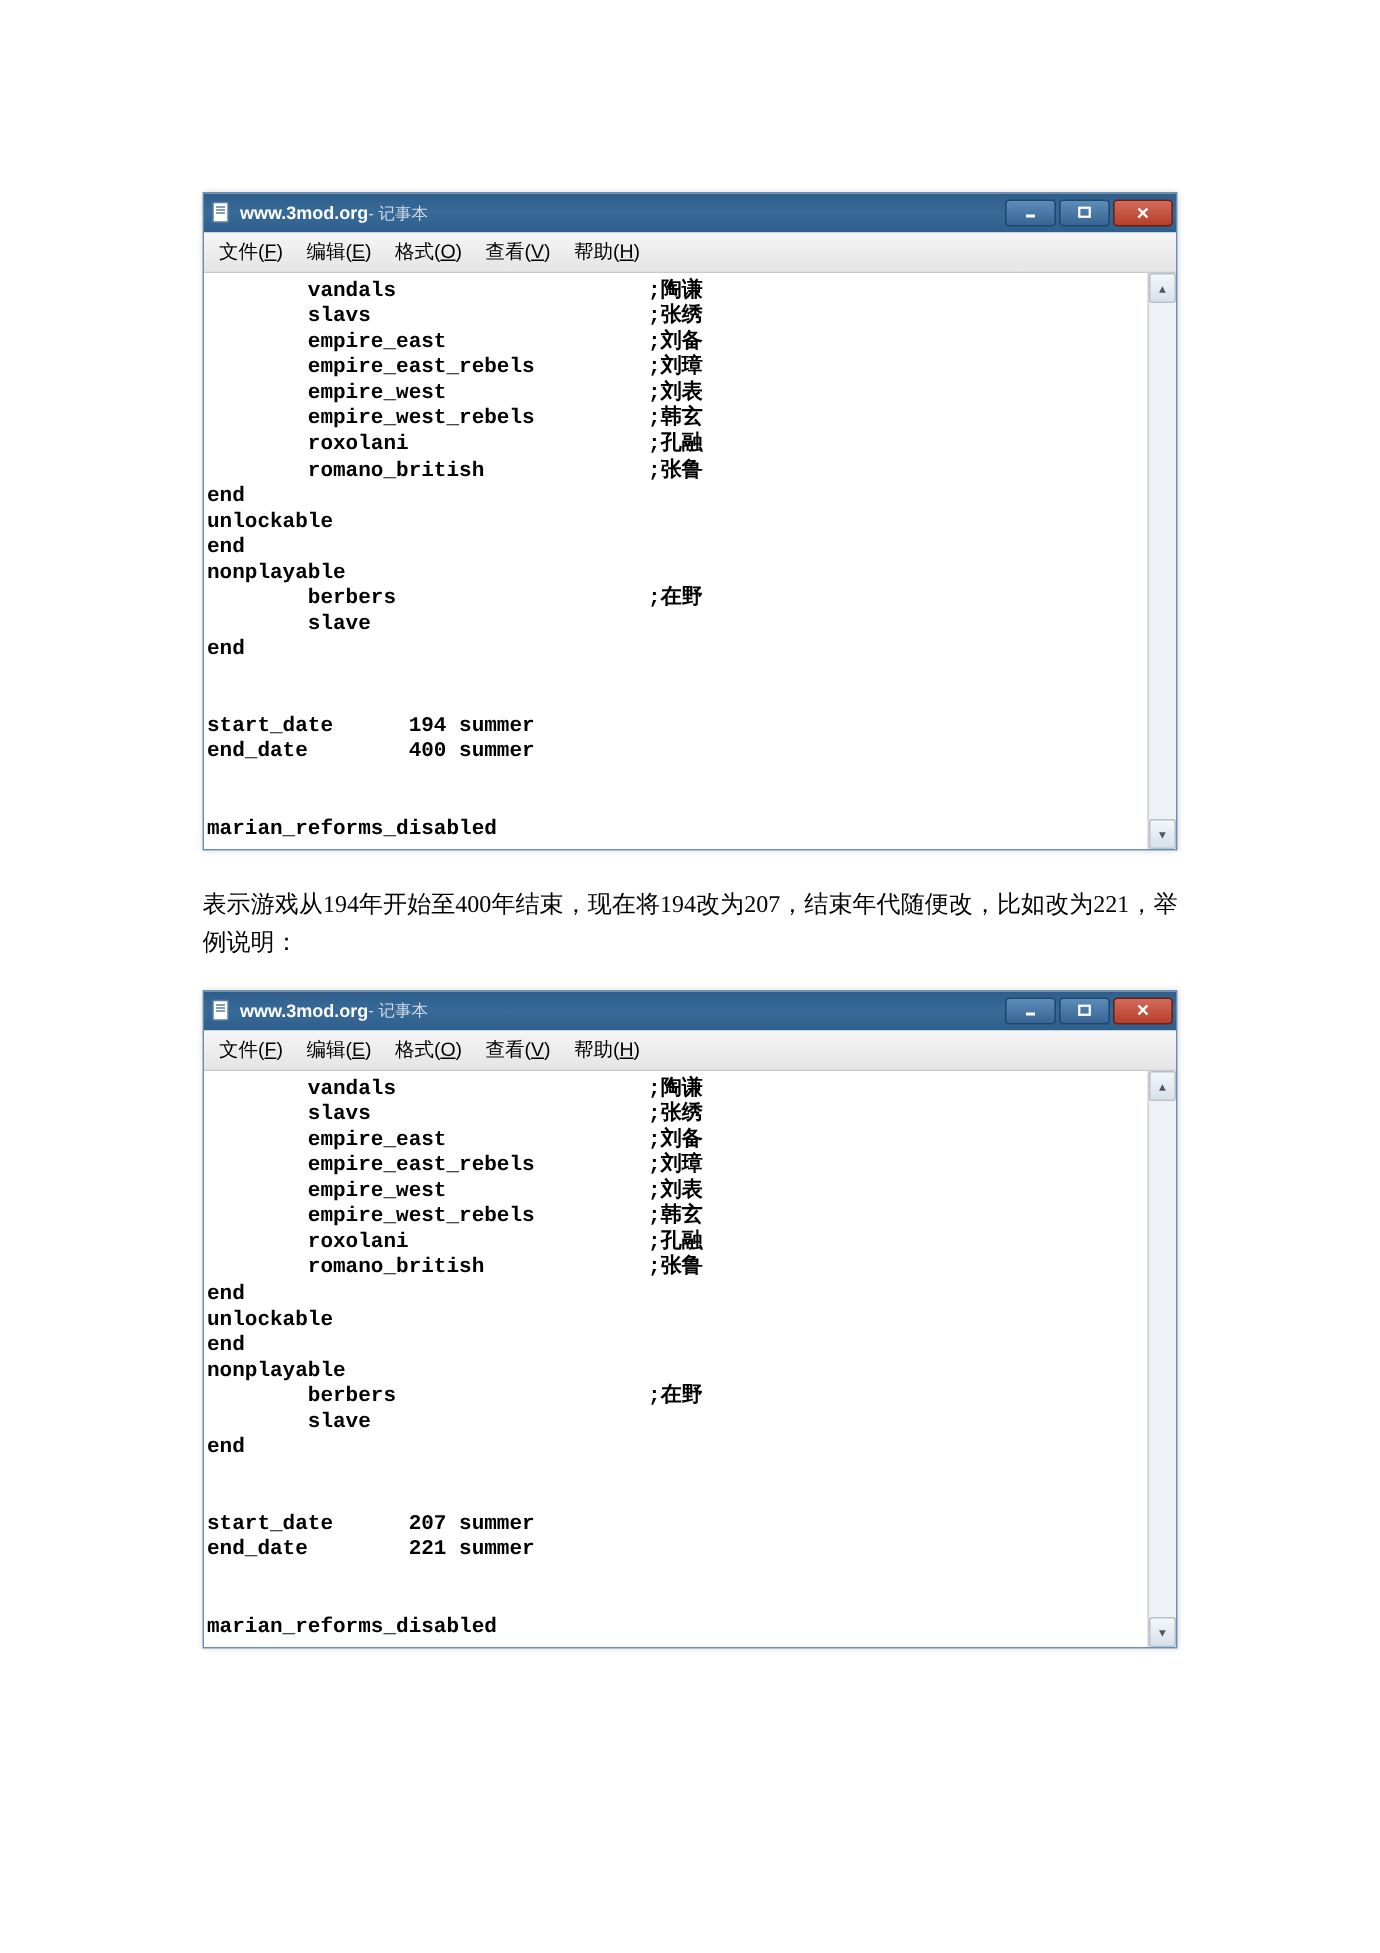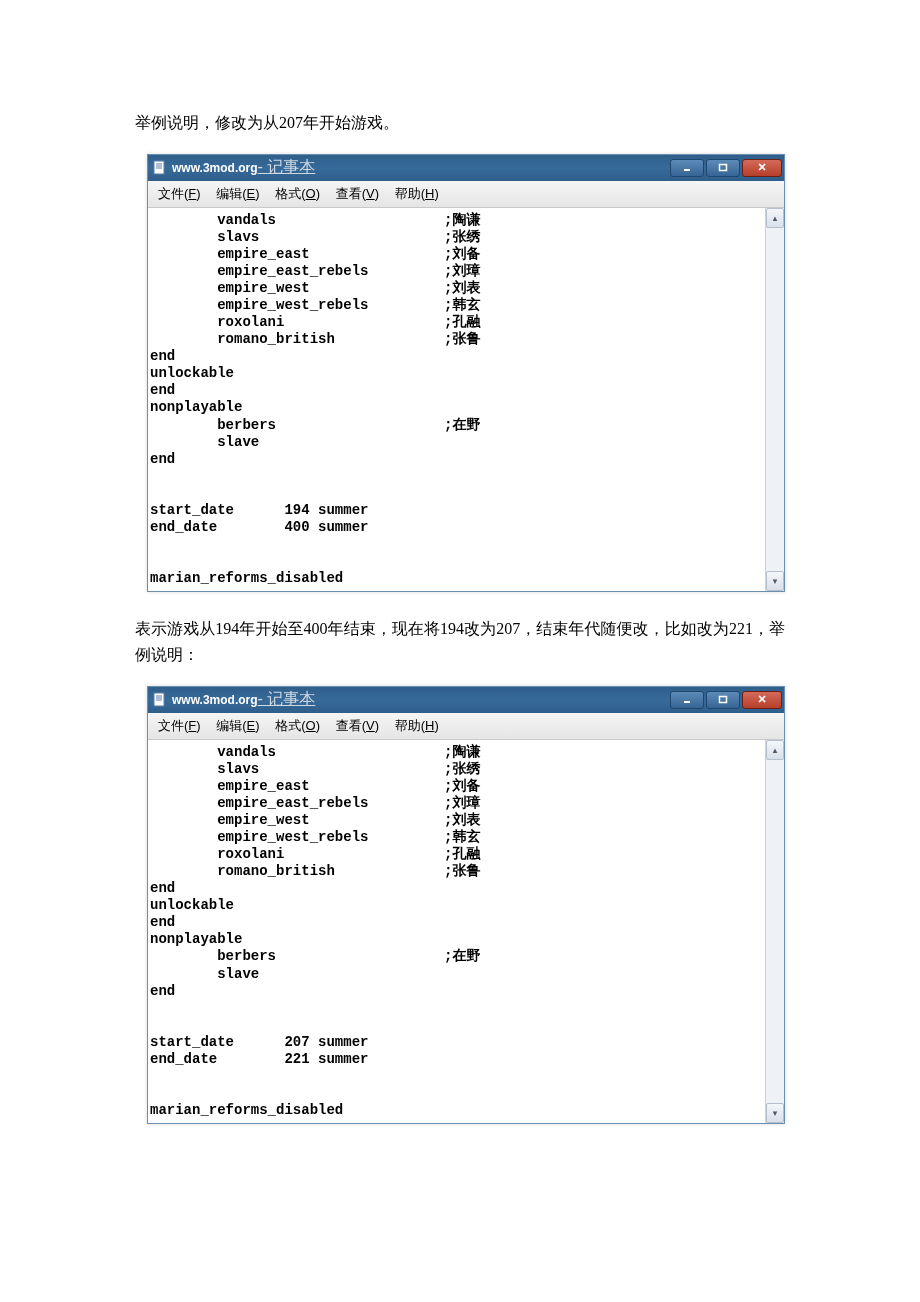--- a/index.html
+++ b/index.html
@@ -13,21 +13,21 @@
   .page {
     padding: 110px 135px 40px 135px;
   }
   .body-text {
     color: #000;
     line-height: 1.6;
     margin: 0 0 4px 0;
     text-align: justify;
   }
   .notepad-window {
-    margin: 18px 0 24px 12px;
+    margin: 18px 0 24px 0;
     border: 1px solid #6b8fb3;
     background: #fff;
     box-shadow: 0 0 4px rgba(0,0,0,0.15);
   }
   .titlebar {
     display: flex;
     align-items: center;
     height: 26px;
     background: linear-gradient(to bottom, #2f5e8a 0%, #376a99 50%, #2f5e8a 100%);
     padding: 0 0 0 4px;
@@ -43,22 +43,21 @@
   .titlebar-icon svg { width:16px; height:16px; }
   .titlebar-title {
     color: #fff;
     font-family: Verdana, sans-serif;
     font-size: 12px;
     font-weight: bold;
   }
   .titlebar-sub {
     color: #cfd9e3;
     font-family: "SimSun", sans-serif;
-    font-size: 16px;
-    text-decoration: underline;
+    font-size: 11px;
   }
   .titlebar-spacer { flex: 1; }
   .winbtn {
     width: 34px;
     height: 18px;
     margin-right: 2px;
     border-radius: 3px;
     display: inline-flex;
     align-items: center;
     justify-content: center;
@@ -123,21 +122,20 @@
     display:flex;align-items:center;justify-content:center;
     font-size:9px;color:#556;
   }
   .strack { flex:1; }
 </style>
 </head>
 <body>
 
 <div class="page">
 
-  <p class="body-text">举例说明，修改为从207年开始游戏。</p>
 
   <div class="notepad-window">
     <div class="titlebar">
       <span class="titlebar-icon">
         <svg viewBox="0 0 16 16">
             <rect x="2" y="1" width="10" height="13" fill="#fff" stroke="#5a7fa3"></rect>
             <line x1="4" y1="4" x2="10" y2="4" stroke="#5a7fa3"></line>
             <line x1="4" y1="6" x2="10" y2="6" stroke="#5a7fa3"></line>
             <line x1="4" y1="8" x2="10" y2="8" stroke="#5a7fa3"></line>
           </svg>

